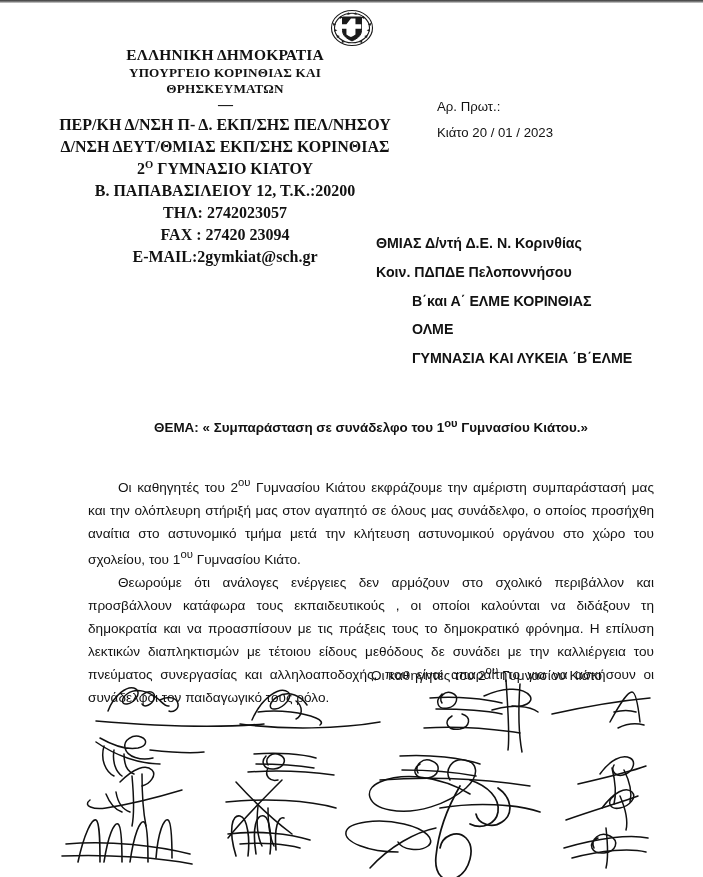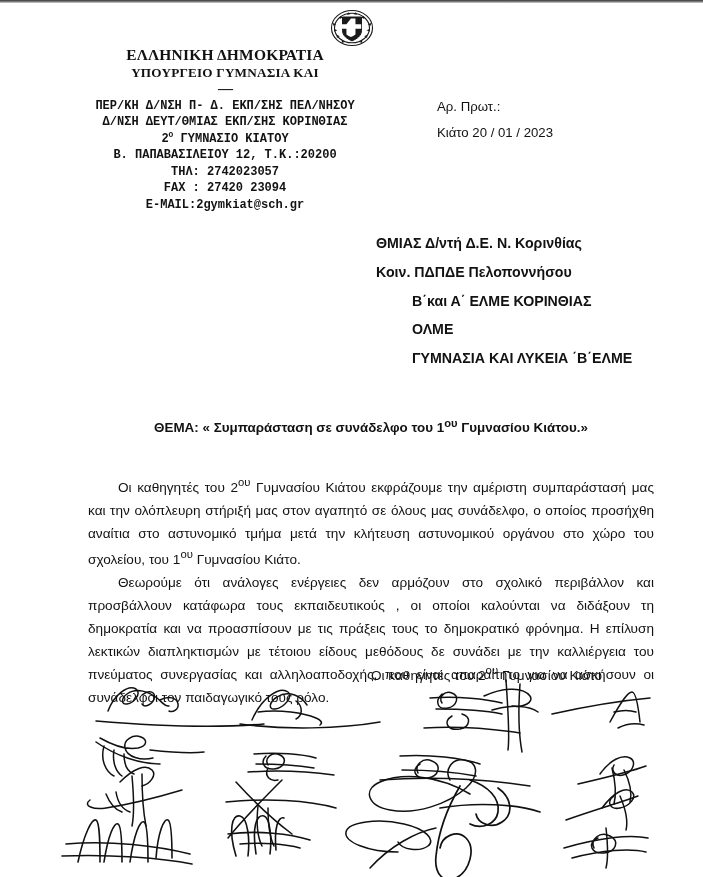--- a/index.html
+++ b/index.html
@@ -56,23 +56,23 @@
   }
   .lh-dashes {
     font-family: "Liberation Serif", serif;
     font-weight: bold;
     font-size: 12px;
     letter-spacing: -1px;
     margin-top: 1px;
     margin-bottom: 1px;
   }
   .lh-sans {
-    font-family: Liberation Mono, monospace;
-    font-weight: bold;
-    font-size: 12px;
+    font-family: Liberation Serif, serif;
+    font-weight: bold;
+    font-size: 16px;
     line-height: 1.38;
   }
   .sup-o {
     font-size: 0.66em;
     vertical-align: super;
     line-height: 0;
   }
 
   
   .protocol {
@@ -171,21 +171,22 @@
       </g>
 
       <path d="M12.5 8 h19 v13.5 c0 5.2 -4.6 8.4 -9.5 10.4 c-4.9 -2 -9.5 -5.2 -9.5 -10.4z" fill="#1a1a1a" stroke="#1a1a1a" stroke-width="1"></path>
 
       <path d="M19.6 9.4 h4.8 v6.1 h6.1 v4.8 h-6.1 v6.2 c-1.6 1.1 -3.2 2 -4.8 2.7 c-1.6 -.7 -3.2 -1.6 -4.8 -2.7 v-6.2 h-6.1 v-4.8 h6.1z" fill="#ffffff" transform="translate(1.4,0) scale(0.94) translate(1.2,0.6)"></path>
     </svg>
   </div>
 
   <div class="letterhead">
     <div class="lh-serif-1">ΕΛΛΗΝΙΚΗ ΔΗΜΟΚΡΑΤΙΑ</div>
-    <div class="lh-serif-2">ΥΠΟΥΡΓΕΙΟ  ΓΥΜΝΑΣΙΑ ΚΑΙ</div>
+    <div class="lh-serif-2">ΥΠΟΥΡΓΕΙΟ  ΚΟΡΙΝΘΙΑΣ ΚΑΙ</div>
+    <div class="lh-serif-2">ΘΡΗΣΚΕΥΜΑΤΩΝ</div>
     <div class="lh-dashes">-----</div>
     <div class="lh-sans">ΠΕΡ/ΚΗ Δ/ΝΣΗ Π- Δ. ΕΚΠ/ΣΗΣ ΠΕΛ/ΝΗΣΟΥ</div>
     <div class="lh-sans">Δ/ΝΣΗ ΔΕΥΤ/ΘΜΙΑΣ ΕΚΠ/ΣΗΣ ΚΟΡΙΝΘΙΑΣ</div>
     <div class="lh-sans"><span>2</span><span class="sup-o">Ο</span><span> ΓΥΜΝΑΣΙΟ ΚΙΑΤΟΥ</span></div>
     <div class="lh-sans">Β. ΠΑΠΑΒΑΣΙΛΕΙΟΥ 12, Τ.Κ.:20200</div>
     <div class="lh-sans">ΤΗΛ: 2742023057</div>
     <div class="lh-sans">FAX : 27420 23094</div>
     <div class="lh-sans">E-MAIL:2gymkiat@sch.gr</div>
   </div>
 

